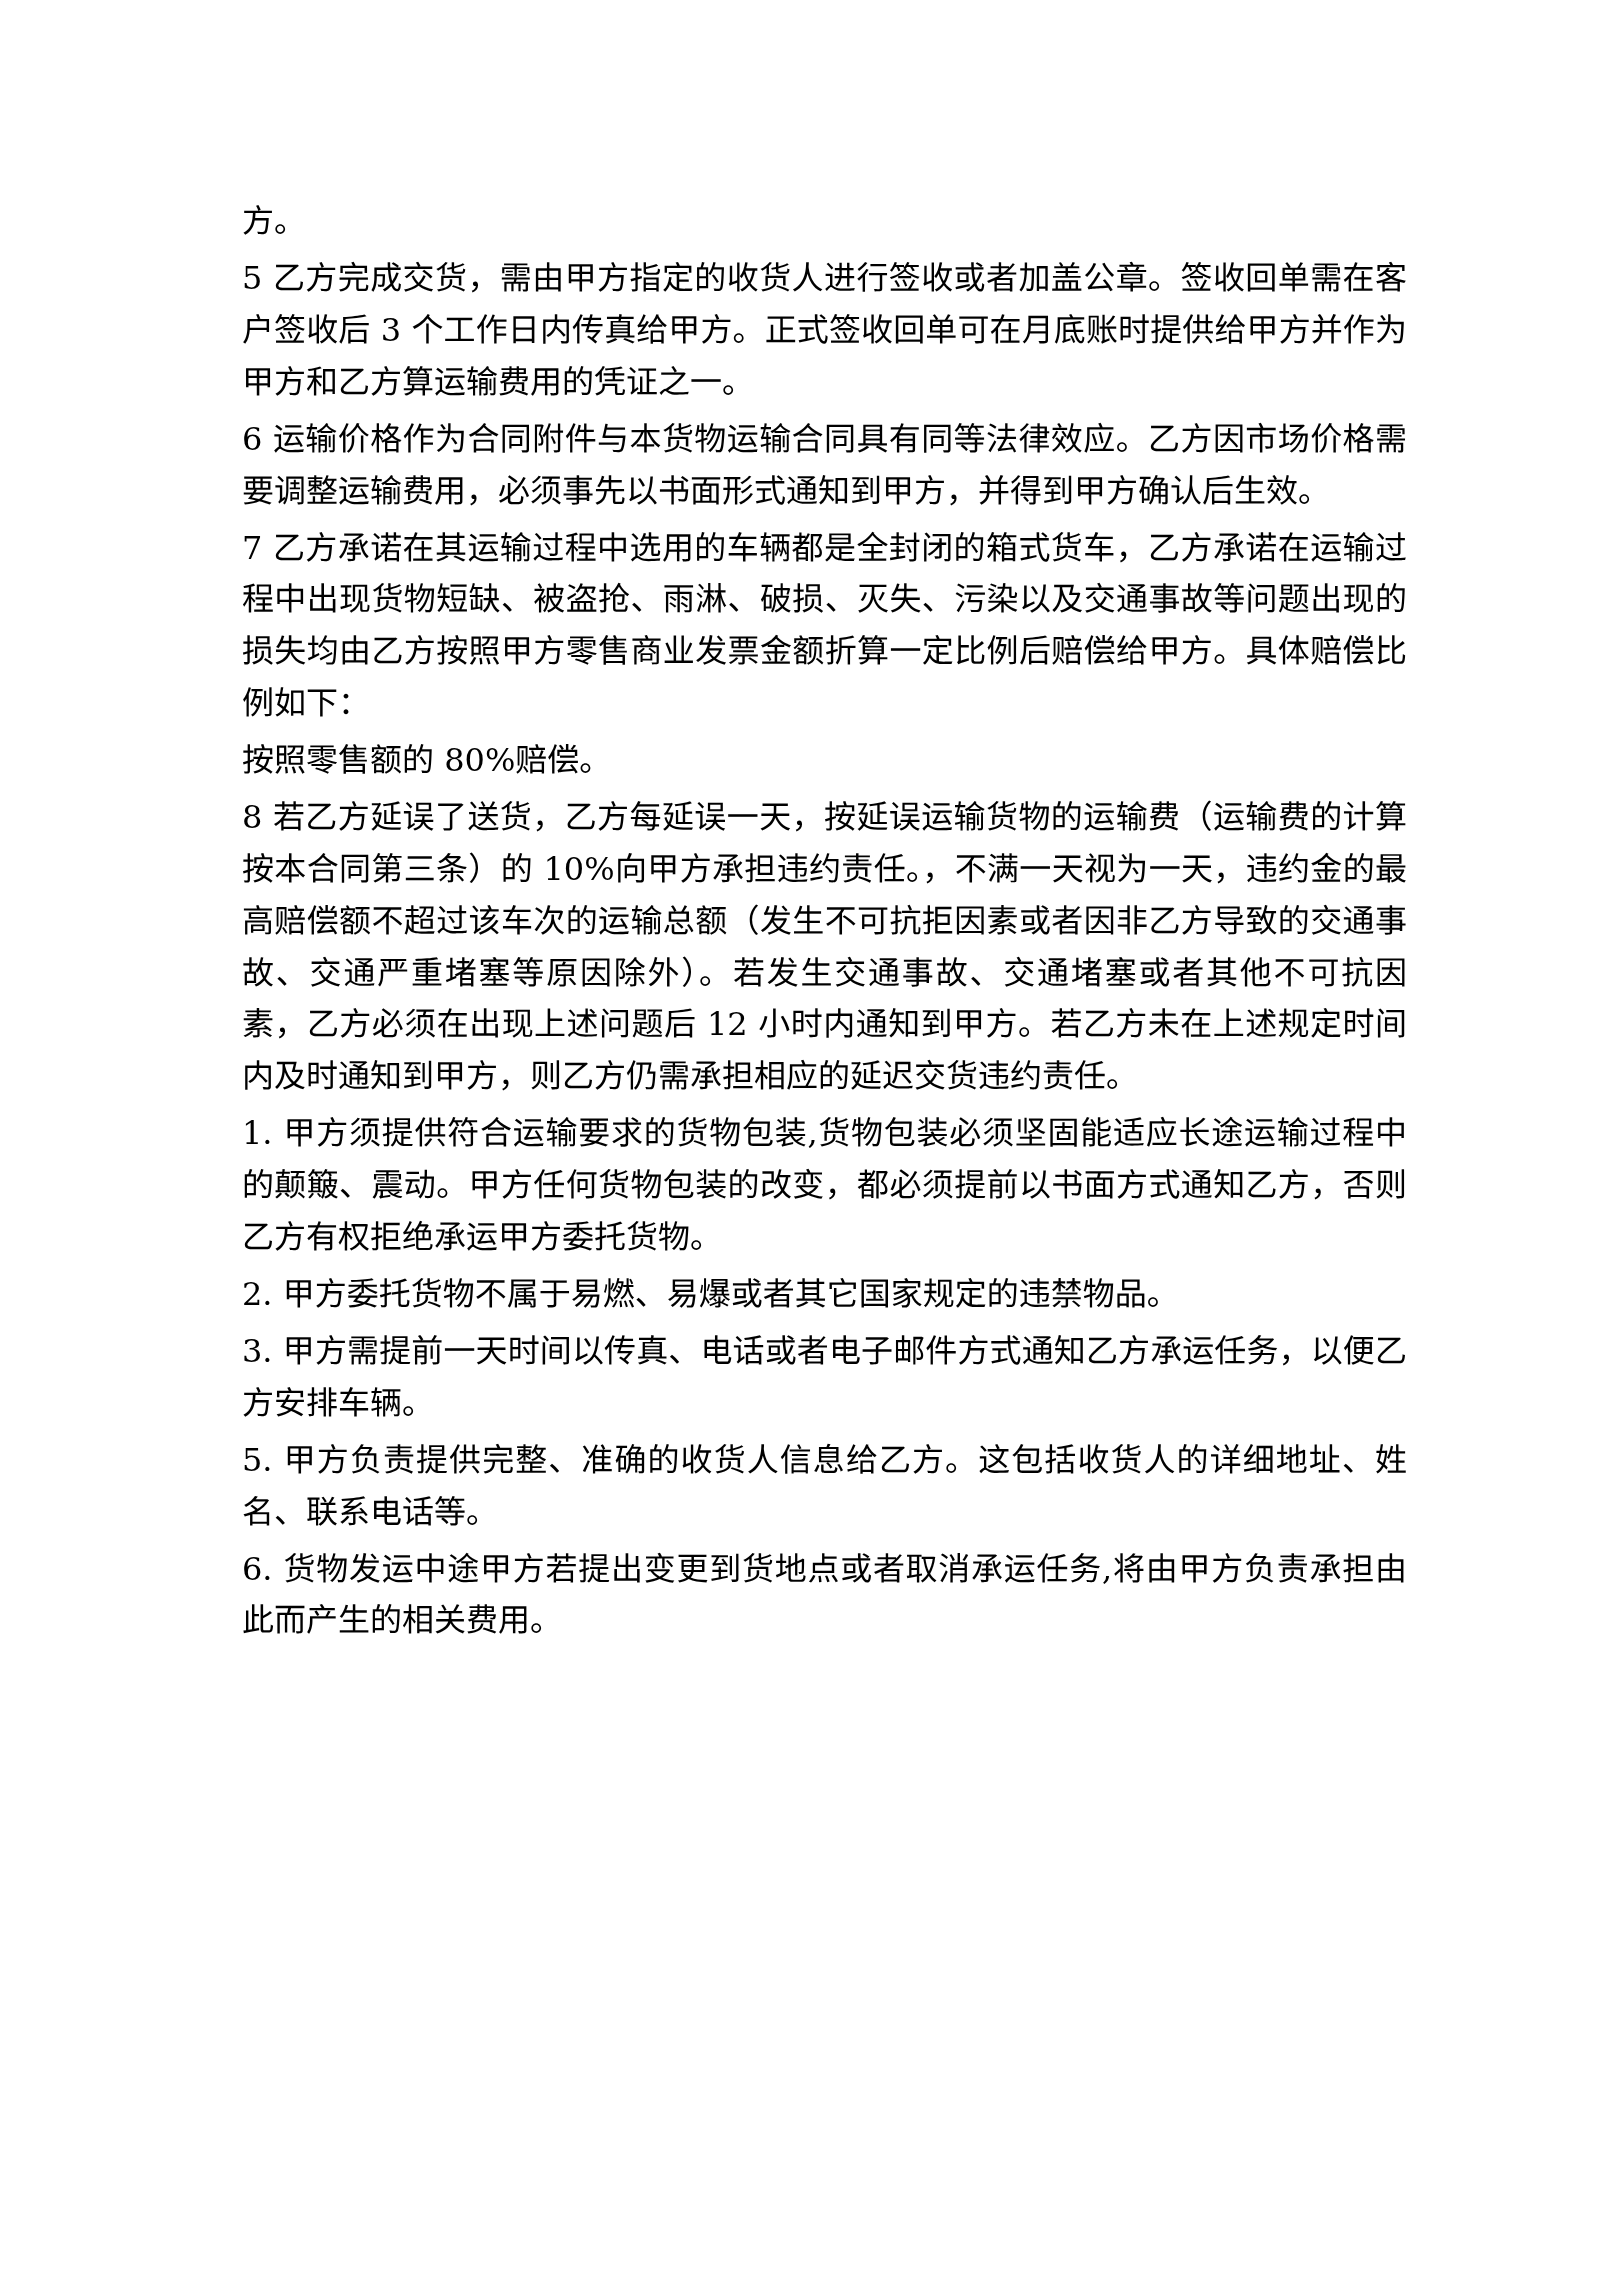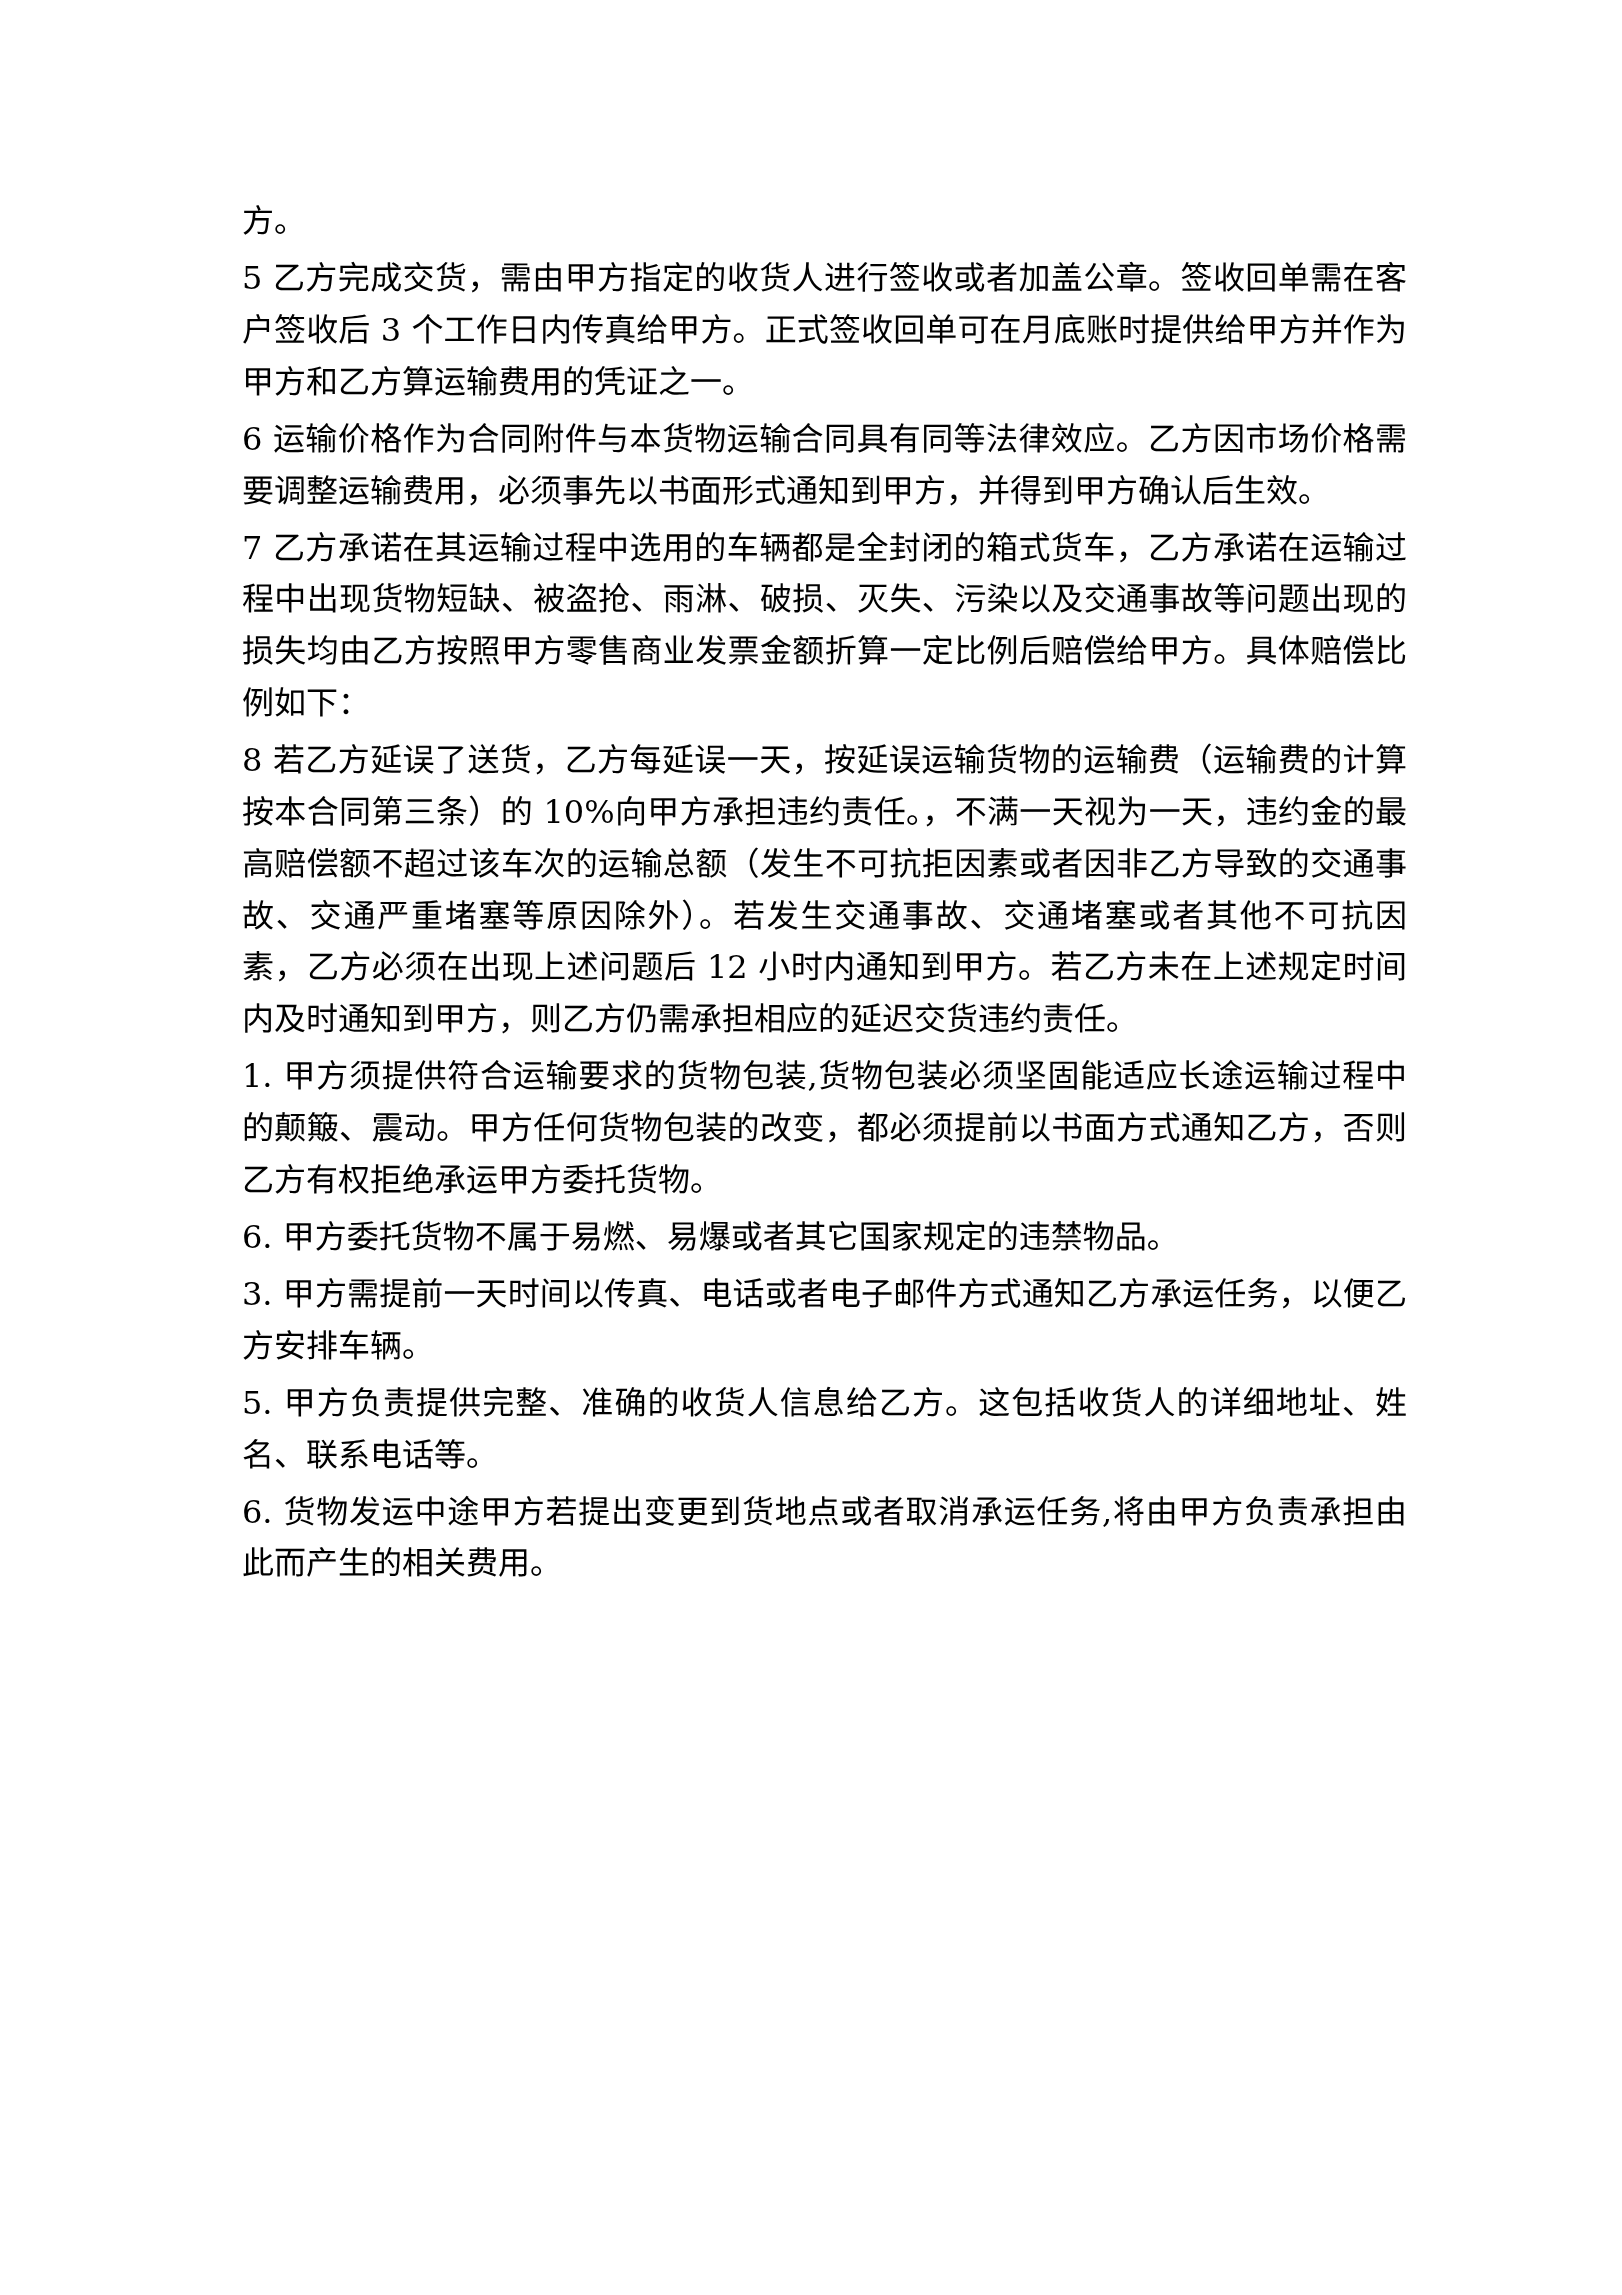--- a/index.html
+++ b/index.html
@@ -31,21 +31,22 @@
 </style>
 </head>
 <body>
 
 <div class="page">
   <div class="doc-body">
     <p class="para">方。</p>
     <p class="para">5 乙方完成交货，需由甲方指定的收货人进行签收或者加盖公章。签收回单需在客户签收后 3 个工作日内传真给甲方。正式签收回单可在月底账时提供给甲方并作为甲方和乙方算运输费用的凭证之一。</p>
     <p class="para">6 运输价格作为合同附件与本货物运输合同具有同等法律效应。乙方因市场价格需要调整运输费用，必须事先以书面形式通知到甲方，并得到甲方确认后生效。</p>
     <p class="para">7 乙方承诺在其运输过程中选用的车辆都是全封闭的箱式货车，乙方承诺在运输过程中出现货物短缺、被盗抢、雨淋、破损、灭失、污染以及交通事故等问题出现的损失均由乙方按照甲方零售商业发票金额折算一定比例后赔偿给甲方。具体赔偿比例如下：</p>
+    <p class="para">按照零售额的 80%赔偿。</p>
     <p class="para">8 若乙方延误了送货，乙方每延误一天，按延误运输货物的运输费（运输费的计算按本合同第三条）的 10%向甲方承担违约责任。，不满一天视为一天，违约金的最高赔偿额不超过该车次的运输总额（发生不可抗拒因素或者因非乙方导致的交通事故、交通严重堵塞等原因除外）。若发生交通事故、交通堵塞或者其他不可抗因素，乙方必须在出现上述问题后 12 小时内通知到甲方。若乙方未在上述规定时间内及时通知到甲方，则乙方仍需承担相应的延迟交货违约责任。</p>
     <p class="para">1. 甲方须提供符合运输要求的货物包装,货物包装必须坚固能适应长途运输过程中的颠簸、震动。甲方任何货物包装的改变，都必须提前以书面方式通知乙方，否则乙方有权拒绝承运甲方委托货物。</p>
-    <p class="para">6. 甲方委托货物不属于易燃、易爆或者其它国家规定的违禁物品。</p>
+    <p class="para">2. 甲方委托货物不属于易燃、易爆或者其它国家规定的违禁物品。</p>
     <p class="para">3. 甲方需提前一天时间以传真、电话或者电子邮件方式通知乙方承运任务，以便乙方安排车辆。</p>
     <p class="para">5. 甲方负责提供完整、准确的收货人信息给乙方。这包括收货人的详细地址、姓名、联系电话等。</p>
     <p class="para">6. 货物发运中途甲方若提出变更到货地点或者取消承运任务,将由甲方负责承担由此而产生的相关费用。</p>
   </div>
 </div>
 
 
 </body></html>

